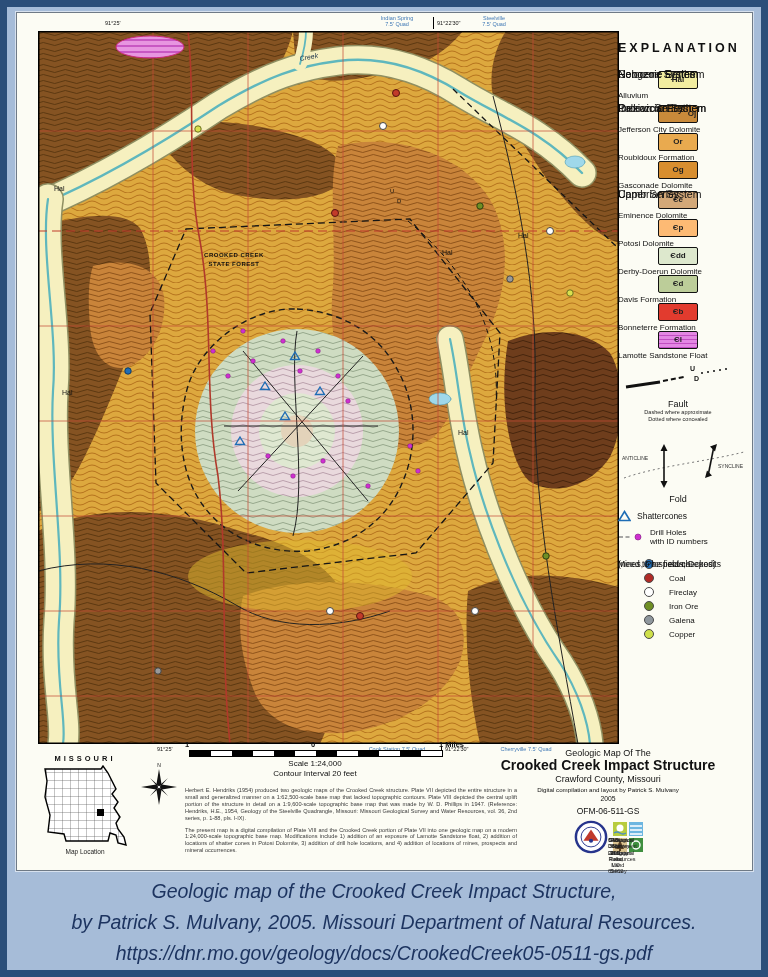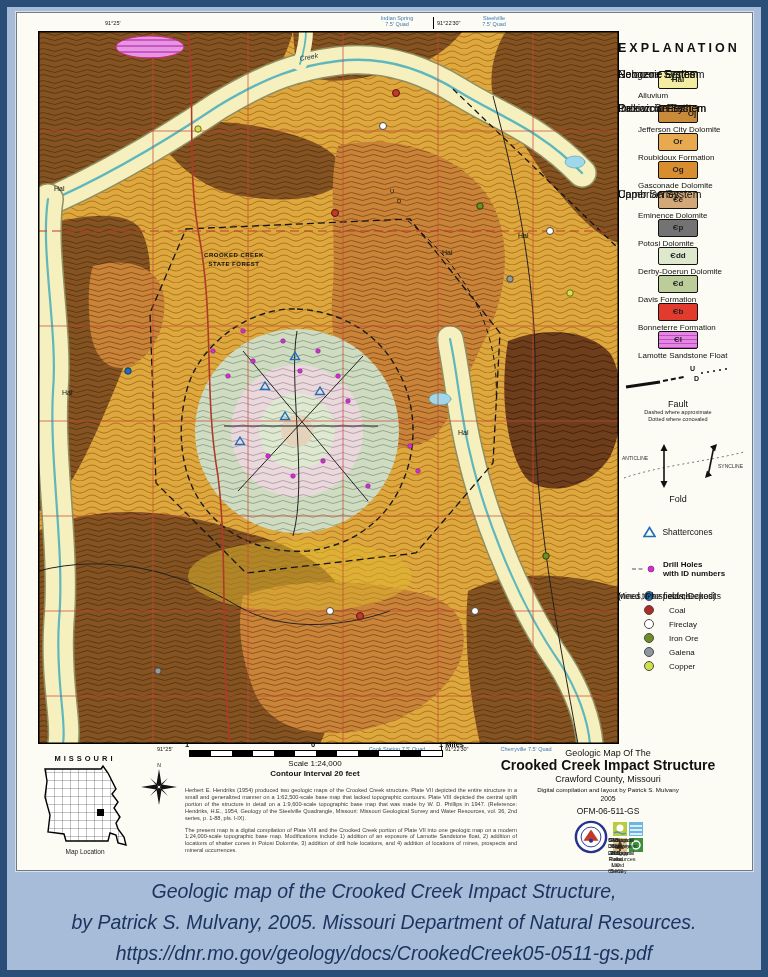--- a/index.html
+++ b/index.html
@@ -14,36 +14,36 @@
   .tick{width:1px;background:#000;}
   
   .panel{left:601px;top:22px;width:120px;position:absolute;text-align:center;color:#111;}
   .panel > div{position:static;}
   .exp-title{font-size:12.5px;font-weight:bold;letter-spacing:3px;margin-top:6px;}
   .ghead{font-size:10.5px;line-height:12px;margin-top:13px;}
   .ghead.small{margin-top:9px;}
   .unit{margin-top:7px;}
   .chip{display:inline-block;width:38px;height:16px;border:1.6px solid #111;border-radius:2px;line-height:15px;font-size:8px;font-weight:bold;color:#222;}
   .chip.hatch{background-image:repeating-linear-gradient(0deg,rgba(160,20,160,.5) 0 1.5px,transparent 1.5px 4px);}
-  .unitlabel{font-size:8px;margin-top:1.5px;margin-left:20px;}
+  .unitlabel{font-size:8px;margin-top:1.5px;}
   .symline{font-size:9px;}
   .subnote{font-size:5.5px;line-height:6.5px;color:#222;}
-  .shatrow,.drillrow{display:flex;position:static;align-items:center;justify-content:center;gap:6px;margin-top:22px;}
+  .shatrow,.drillrow{display:flex;position:static;align-items:center;gap:6px;margin-top:6px;}
   .drilltext{text-align:left;font-size:8px;line-height:9px;}
   .minehead{font-size:8.5px;line-height:10px;margin-top:13px;}
   .minerow{display:flex;position:static;align-items:center;gap:15px;margin:4px 0 0 26px;}
   .minedot{width:8px;height:8px;border-radius:50%;border:1.6px solid #4a4a4a;}
   .minelabel{font-size:8px;}
   
   .scaleblock{left:160px;top:727px;width:290px;height:42px;color:#111;}
   .scaleblock div{position:absolute;}
   .bar{left:12px;top:10px;width:252px;height:5px;border:1px solid #000;background:repeating-linear-gradient(90deg,#000 0 21px,#fff 21px 42px);}
   .snum{font-size:7.5px;font-weight:bold;top:0;}
   .scalelabel{left:0;width:276px;text-align:center;font-size:8px;top:19px;}
-  .contour{left:0;width:276px;text-align:center;font-size:8px;top:29px;font-weight:bold;}
+  .contour{left:0;width:276px;text-align:center;font-size:8px;top:29px;}
   .notes{left:168px;top:774px;width:332px;font-size:5.6px;line-height:6.9px;color:#3a3a3a;text-align:justify;}
   .notes p{position:static;margin:0 0 5px 0;}
   .titleblock{left:472px;top:730px;width:238px;text-align:center;color:#111;}
   .titleblock > div{position:static;}
   .tb1{font-size:9px;margin-top:5px;}
   .tb-title{font-size:14px;font-weight:bold;line-height:15px;}
   .tb-county{font-size:9px;margin-top:1px;}
   .tb-credit{font-size:6.2px;margin-top:2px;}
   .tb-year{font-size:6.8px;margin-top:2px;}
   .tb-num{font-size:8.5px;margin-top:4px;}
@@ -265,21 +265,21 @@
 
       <div class="ghead small">
         <div>Cambrian System</div>
         <div>Upper Series</div>
       </div>
       <div class="unit">
         <div class="chip" style="position: static; background-color: rgb(211, 168, 120);"><span style="position:static;">Єe</span></div>
         <div class="unitlabel">Eminence Dolomite</div>
       </div>
       <div class="unit">
-        <div class="chip" style="position: static; background-color: #737373;"><span style="position:static;">Єp</span></div>
+        <div class="chip" style="position: static; background-color: #fdba74;"><span style="position:static;">Єp</span></div>
         <div class="unitlabel">Potosi Dolomite</div>
       </div>
       <div class="unit">
         <div class="chip" style="position: static; background-color: rgb(221, 232, 205);"><span style="position:static;">Єdd</span></div>
         <div class="unitlabel">Derby-Doerun Dolomite</div>
       </div>
       <div class="unit">
         <div class="chip" style="position: static; background-color: rgb(188, 205, 153);"><span style="position:static;">Єd</span></div>
         <div class="unitlabel">Davis Formation</div>
       </div>
@@ -329,21 +329,21 @@
           </svg>
         <span style="position:static;font-size:8.5px;">Shattercones</span>
       </div>
 
       
       <div class="drillrow">
         <svg width="26" height="10" style="position:static;" viewBox="0 0 26 10">
             <path d="M1,5 H14" stroke="#8a8a8a" stroke-width="1.4" stroke-dasharray="4 2.5"></path>
             <circle cx="20" cy="5" r="3" fill="#cf2fd0" stroke="#7a1a7a" stroke-width=".6"></circle>
           </svg>
-        <div class="drilltext" style="position:static;font-weight:bold;">
+        <div class="drilltext" style="position:static;">
           <div style="position:static;">Drill Holes</div>
           <div style="position:static;">with ID numbers</div>
         </div>
       </div>
 
       
       <div class="minehead">
         <div>Mines, Prospects, Deposits</div>
         <div>(need to be field checked)</div>
       </div>

